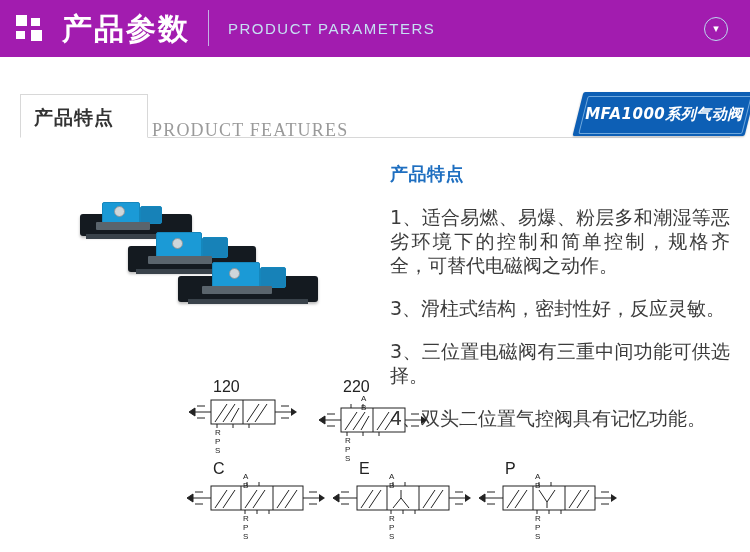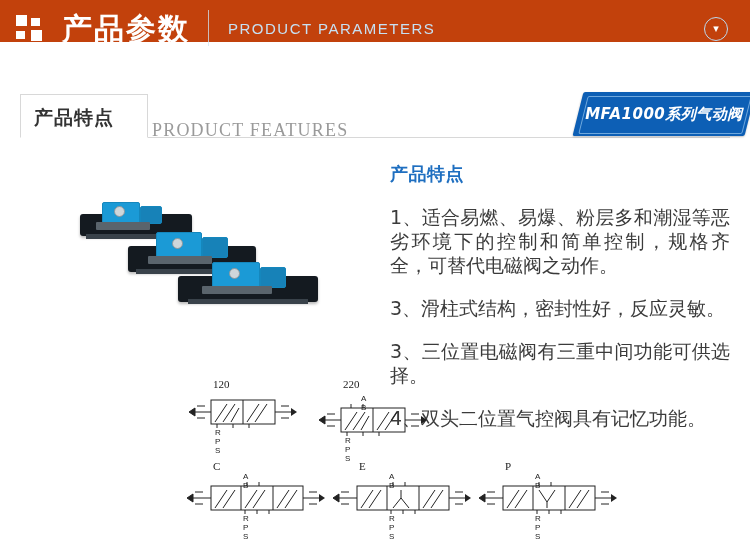--- a/index.html
+++ b/index.html
@@ -12,22 +12,22 @@
     background: #ffffff;
     font-family: "Liberation Sans", sans-serif;
     position: relative;
     overflow: hidden;
   }
 
   
   .header {
     position: absolute;
     left: 0; top: 0;
-    width: 750px; height: 42px;
-    background: #c2410c;
+    width: 750px; height: 57px;
+    background: #a21caf;
   }
   .header-squares {
     position: absolute;
     left: 16px; top: 15px;
     width: 28px; height: 28px;
   }
   .header-squares i {
     position: absolute;
     width: 11px; height: 11px;
     background: #ffffff;
@@ -217,23 +217,23 @@
   .symbols {
     position: absolute;
     left: 185px; top: 378px;
     width: 430px; height: 140px;
   }
   .sym {
     position: absolute;
   }
   .sym-code {
     position: absolute;
-    font-size: 11px;
+    font-size: 16px;
     color: #222222;
-    font-family: Liberation Serif, serif;
+    font-family: Liberation Sans, sans-serif;
   }
   .sym-ab {
     position: absolute;
     font-size: 8px;
     color: #222222;
     letter-spacing: 7px;
     font-family: "Liberation Sans", sans-serif;
   }
   .sym-rps {
     position: absolute;

